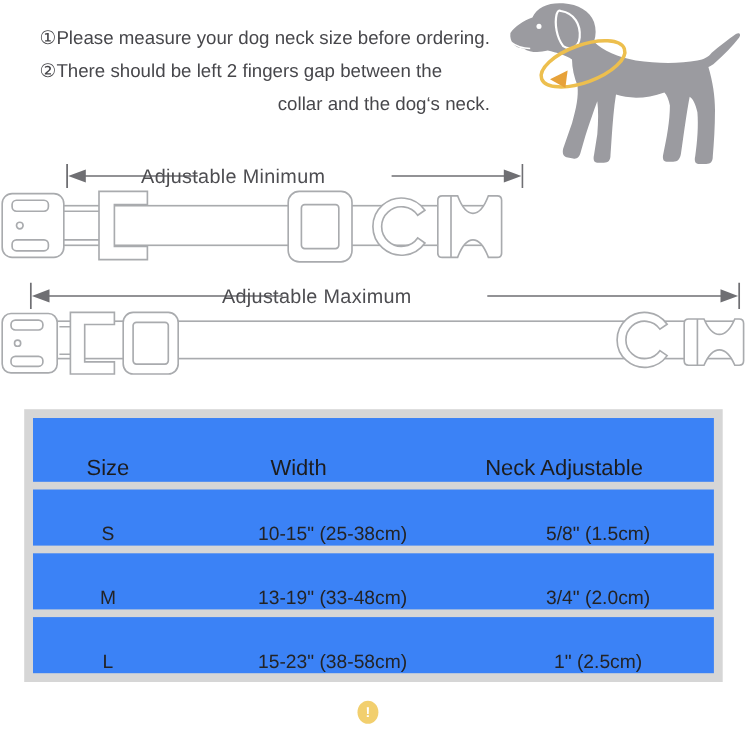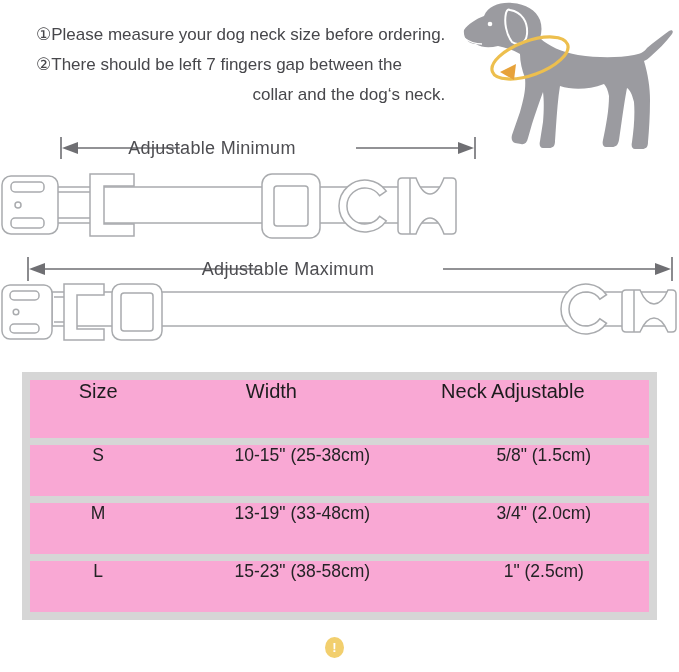--- a/index.html
+++ b/index.html
@@ -19,41 +19,41 @@
 
   
   .collar{position:absolute;}
 
   
   .dog{position:absolute;left:448px;top:0;}
 
   
   .size-table{position:absolute;left:22px;top:372px;width:635px;background:#d6d6d6;
               padding:8px;box-sizing:border-box;}
-  .trow{background:#f9a8d4;display:flex;align-items:flex-start;}
+  .trow{background:#3b82f6;display:flex;align-items:flex-end;}
   .trow.header{height:58px;font-size:20px;color:#1c1c1e;}
   .trow.data{height:51px;margin-top:7px;font-size:17.5px;color:#232325;}
   .tcell{text-align:center;}
   .c0{width:22%;}.c1{width:44%;}.c2{width:34%;}
 
   
   .note{position:absolute;left:0;top:637px;width:679px;display:flex;align-items:center;
         justify-content:center;color:#404044;font-size:15px;}
   .note-icon{width:19px;height:21px;border-radius:50%;background:#f2cf6e;color:#ffffff;
              font-weight:bold;display:flex;align-items:center;justify-content:center;
              font-size:13px;margin-right:10px;flex:0 0 auto;}
 </style>
 </head>
 <body>
 
 <div class="page">
 
   <div class="instructions">
     <div class="instr-line"><span>①</span><span>Please measure your dog neck size before ordering.</span></div>
-    <div class="instr-line"><span>②</span><span>There should be left 7 fingers gap between the</span></div>
+    <div class="instr-line"><span>②</span><span>There should be left 2 fingers gap between the</span></div>
     <div class="instr-line instr-cont">collar and the dog‘s neck.</div>
   </div>
 
   <svg class="dog" width="228" height="158" viewBox="0 0 228 158">
     <path fill="#9b9ba0" d="M16,30
       C20,24 28,19 36,16 C40,6 52,2 64,3 C78,4 88,10 92,20 C94,26 94,32 92,38
       C100,46 114,52 130,55 C150,58 170,58 186,55 C192,54 196,52 199,48
       C206,42 214,36 221,31 C224,29 226,31 224,34 C218,42 210,50 202,57
       C200,59 198,60 196,61 C200,74 202,88 202,100 C202,116 201,130 200,142
       C200,147 198,149 194,149 L187,149 C184,149 183,146 184,142 C186,128 187,114 186,102
@@ -64,21 +64,21 @@
       L80,138 C79,143 76,145 73,144 L67,143 C64,142 63,139 64,135 L72,112
       C76,98 78,88 77,78 C74,70 72,62 72,54 C66,50 58,48 50,46 C42,48 34,48 28,44
       C20,44 15,38 16,30 Z"></path>
     <path fill="#9b9ba0" stroke="#ffffff" stroke-width="2" d="M62,10 C74,12 80,22 79,34 C78,44 70,46 64,42 C58,34 56,22 58,13 C59,10 60,9 62,10 Z"></path>
     <circle cx="42" cy="24" r="2.3" fill="#ffffff"></circle>
     <path d="M16,38 Q24,44 34,44" fill="none" stroke="#ffffff" stroke-width="1.4"></path>
     <ellipse cx="82" cy="58" rx="40" ry="17" transform="rotate(-20 82 58)" fill="none" stroke="#edbf4e" stroke-width="3.2"></ellipse>
     <polygon points="52,72 68,64 66,80" fill="#e7a23a"></polygon>
   </svg>
 
-  <div class="measure" style="left:32px;top:134px;width:332px;height:28px;padding-left:28px;">
+  <div class="measure" style="left:32px;top:146px;width:332px;height:28px;padding-left:28px;">
     <svg width="416" height="28" viewBox="0 0 416 28">
       <path d="M1,3 V25 M415,3 V25" stroke="#6f6f73" stroke-width="1.6" fill="none"></path>
       <polygon points="2,14 18,8 18,20" fill="#6f6f73"></polygon>
       <polygon points="414,14 398,8 398,20" fill="#6f6f73"></polygon>
       <path d="M16,14 H120 M296,14 H400" stroke="#6f6f73" stroke-width="1.4" fill="none"></path>
     </svg>
     <div class="measure-label">Adjustable Minimum</div>
   </div>
 
   <svg class="collar" style="left:0;top:170px;" width="465" height="70" viewBox="0 0 465 70" fill="none" stroke="#a9abae" stroke-width="1.5">

